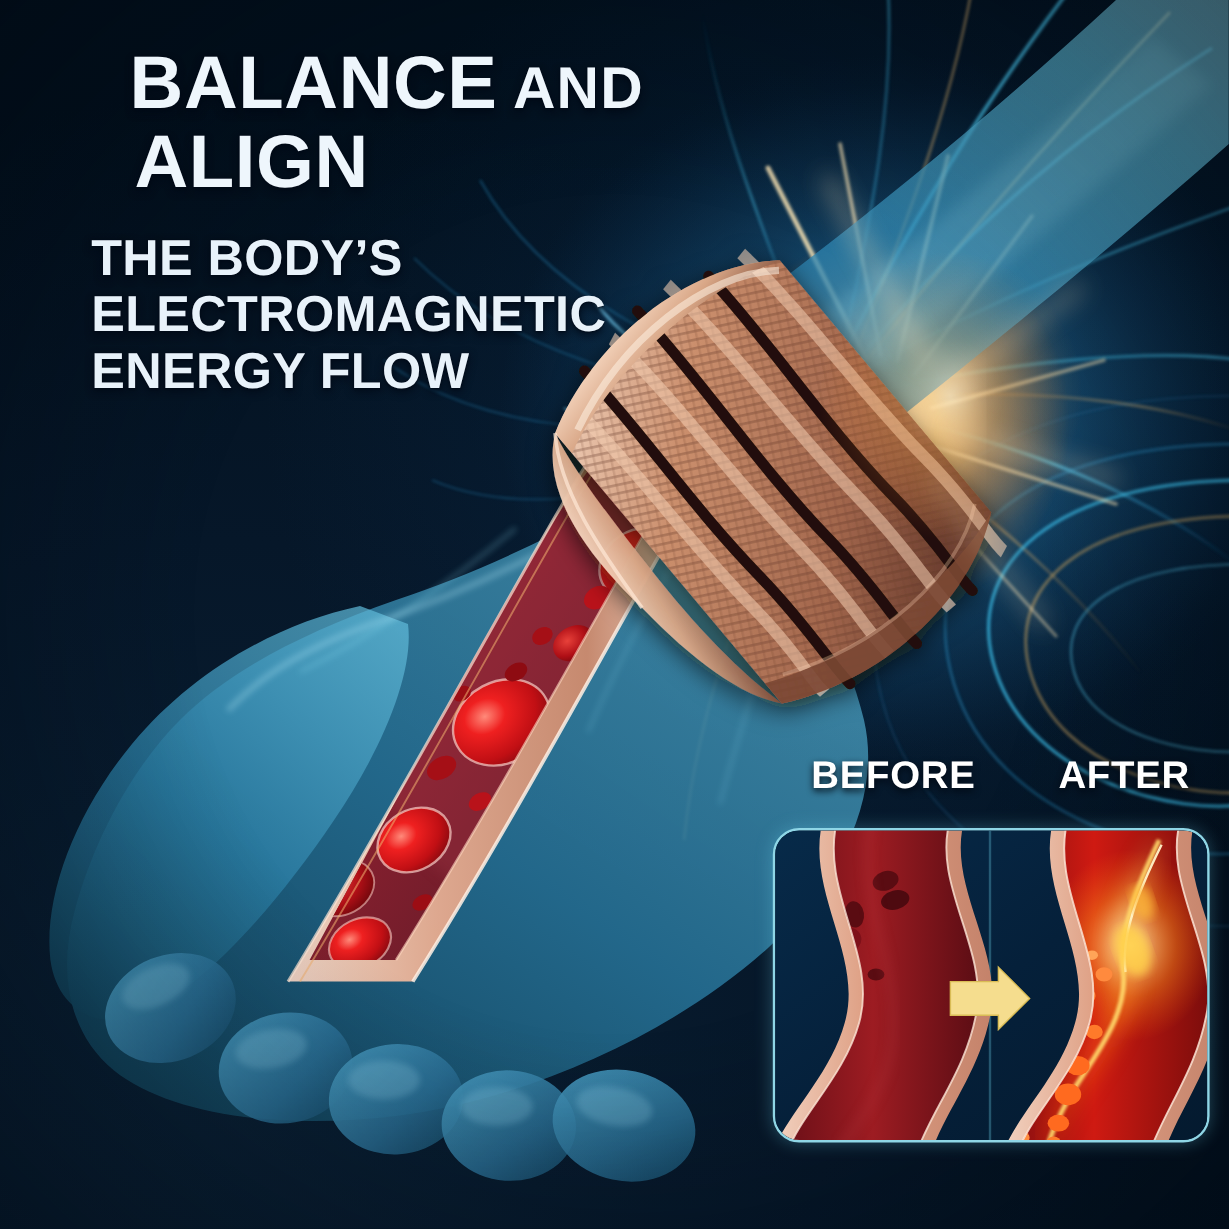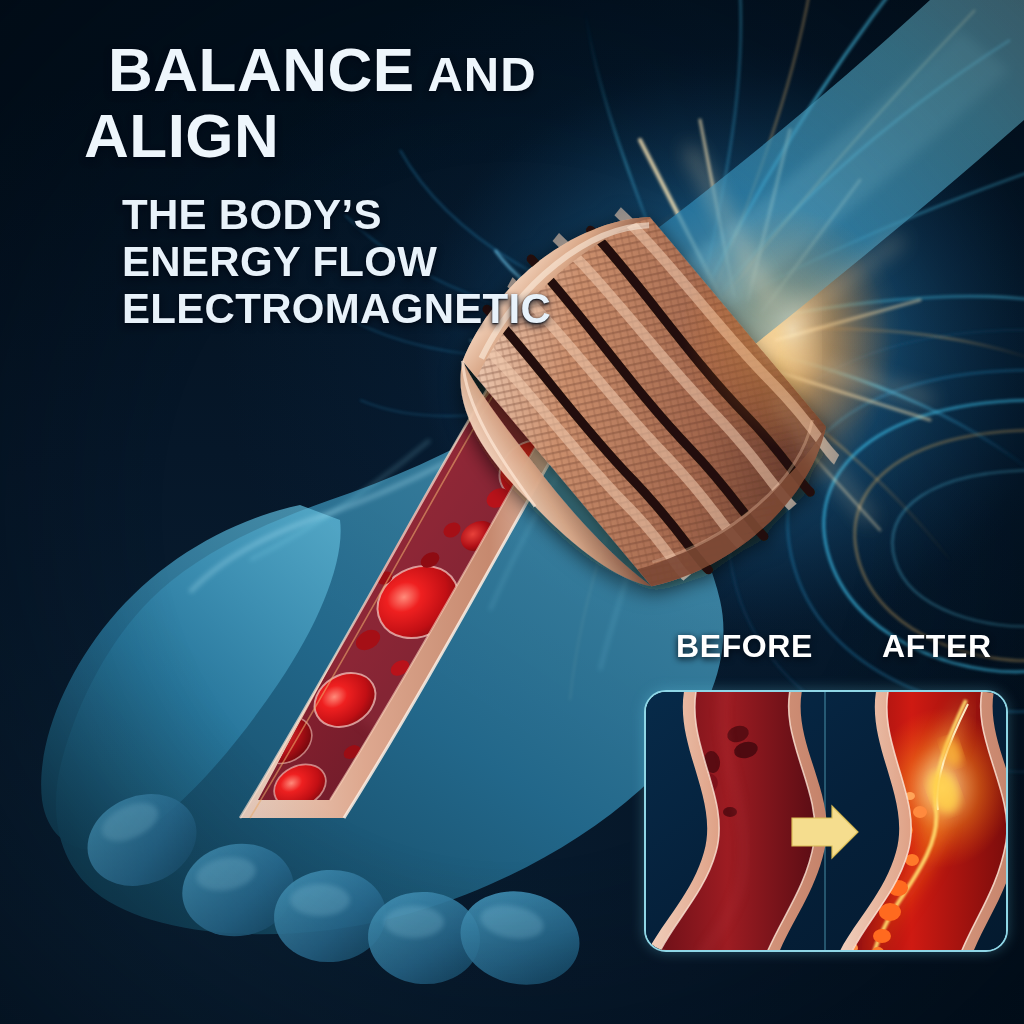--- a/index.html
+++ b/index.html
@@ -44,27 +44,26 @@
     white-space: nowrap;
   }
   .title-1 {
     font-size: 62px;
     padding-left: 108px;
   }
   .title-1 .big { font-size: 62px; }
   .title-1 .small { font-size: 49px; letter-spacing: 1px; }
   .title-2 {
     font-size: 62px;
-    padding-left: 84px;
+    padding-left: 112px;
     margin-top: 6px;
   }
   .subtitle-block {
     margin-top: 26px;
     padding-left: 76px;
-    margin-left: 46px;
   }
   .sub-line {
     color: #e8f2fa;
     font-size: 42px;
     font-weight: 700;
     letter-spacing: 0.3px;
     line-height: 1.12;
     text-shadow: 0 3px 7px rgba(0,10,22,0.95), 0 1px 2px rgba(0,12,26,0.9);
     white-space: nowrap;
   }
@@ -450,22 +449,22 @@
   <div class="bg-vignette"></div>
 
   <div class="headline-block">
     <div class="title-line title-1">
       <span class="big">BALANCE</span><span class="small"> AND</span>
     </div>
     <div class="title-line title-2">ALIGN</div>
 
     <div class="subtitle-block">
       <div class="sub-line">THE BODY’S</div>
+      <div class="sub-line">ELECTROMAGNETIC</div>
       <div class="sub-line">ENERGY FLOW</div>
-      <div class="sub-line">ELECTROMAGNETIC</div>
     </div>
   </div>
 
   <div class="inset-wrap">
     <div class="inset-labels">
       <div class="inset-label label-before">BEFORE</div>
       <div class="inset-label label-after">AFTER</div>
     </div>
 
     <div class="inset-frame">

